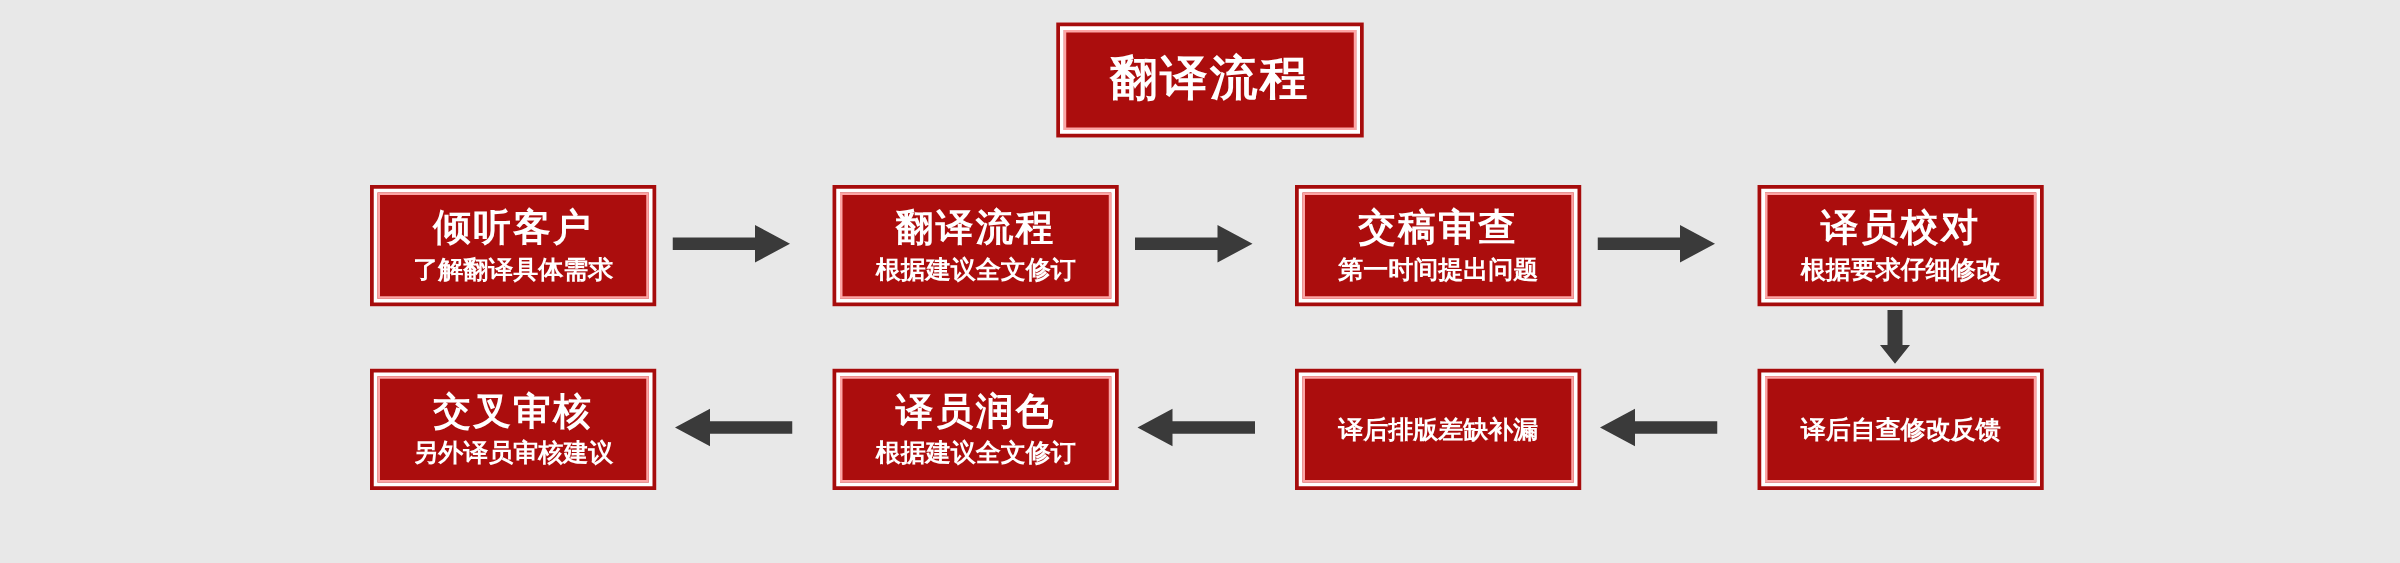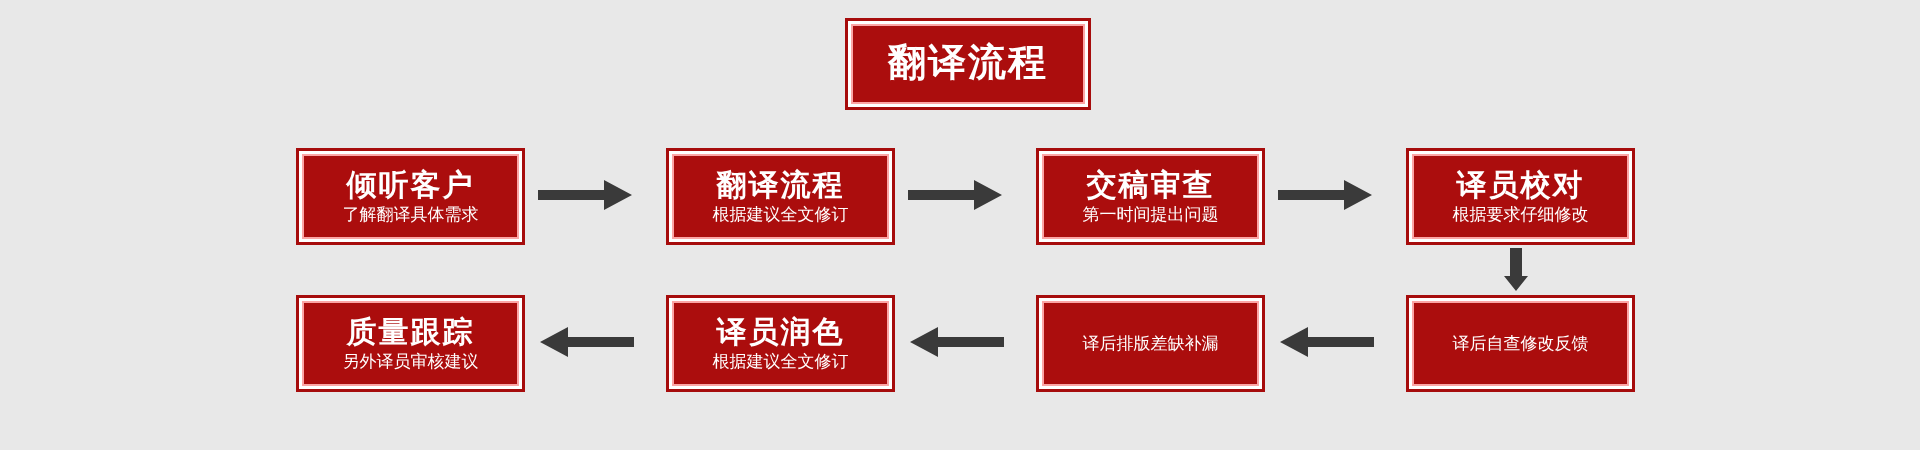--- a/index.html
+++ b/index.html
@@ -70,22 +70,22 @@
     gap: 6px;
     padding: 4px 3px;
   }
   .node-title {
     font-size: 30px;
     font-weight: bold;
     letter-spacing: 2px;
     white-space: nowrap;
   }
   .node-sub {
-    font-size: 17px;
-    font-weight: normal;
+    font-size: 20px;
+    font-weight: bold;
     letter-spacing: 0px;
     white-space: nowrap;
   }
 
   
   .r1c1 { left: 296px;  top: 148px; }
   .r1c2 { left: 666px;  top: 148px; }
   .r1c3 { left: 1036px; top: 148px; }
   .r1c4 { left: 1406px; top: 148px; }
 
@@ -145,21 +145,21 @@
 
   <div class="rbox node r1c4">
     <div class="rbox-inner">
       <span class="node-title">译员校对</span>
       <span class="node-sub">根据要求仔细修改</span>
     </div>
   </div>
 
   <div class="rbox node r2c1">
     <div class="rbox-inner">
-      <span class="node-title">质量跟踪</span>
+      <span class="node-title">交叉审核</span>
       <span class="node-sub">另外译员审核建议</span>
     </div>
   </div>
 
   <div class="rbox node r2c2">
     <div class="rbox-inner">
       <span class="node-title">译员润色</span>
       <span class="node-sub">根据建议全文修订</span>
     </div>
   </div>

